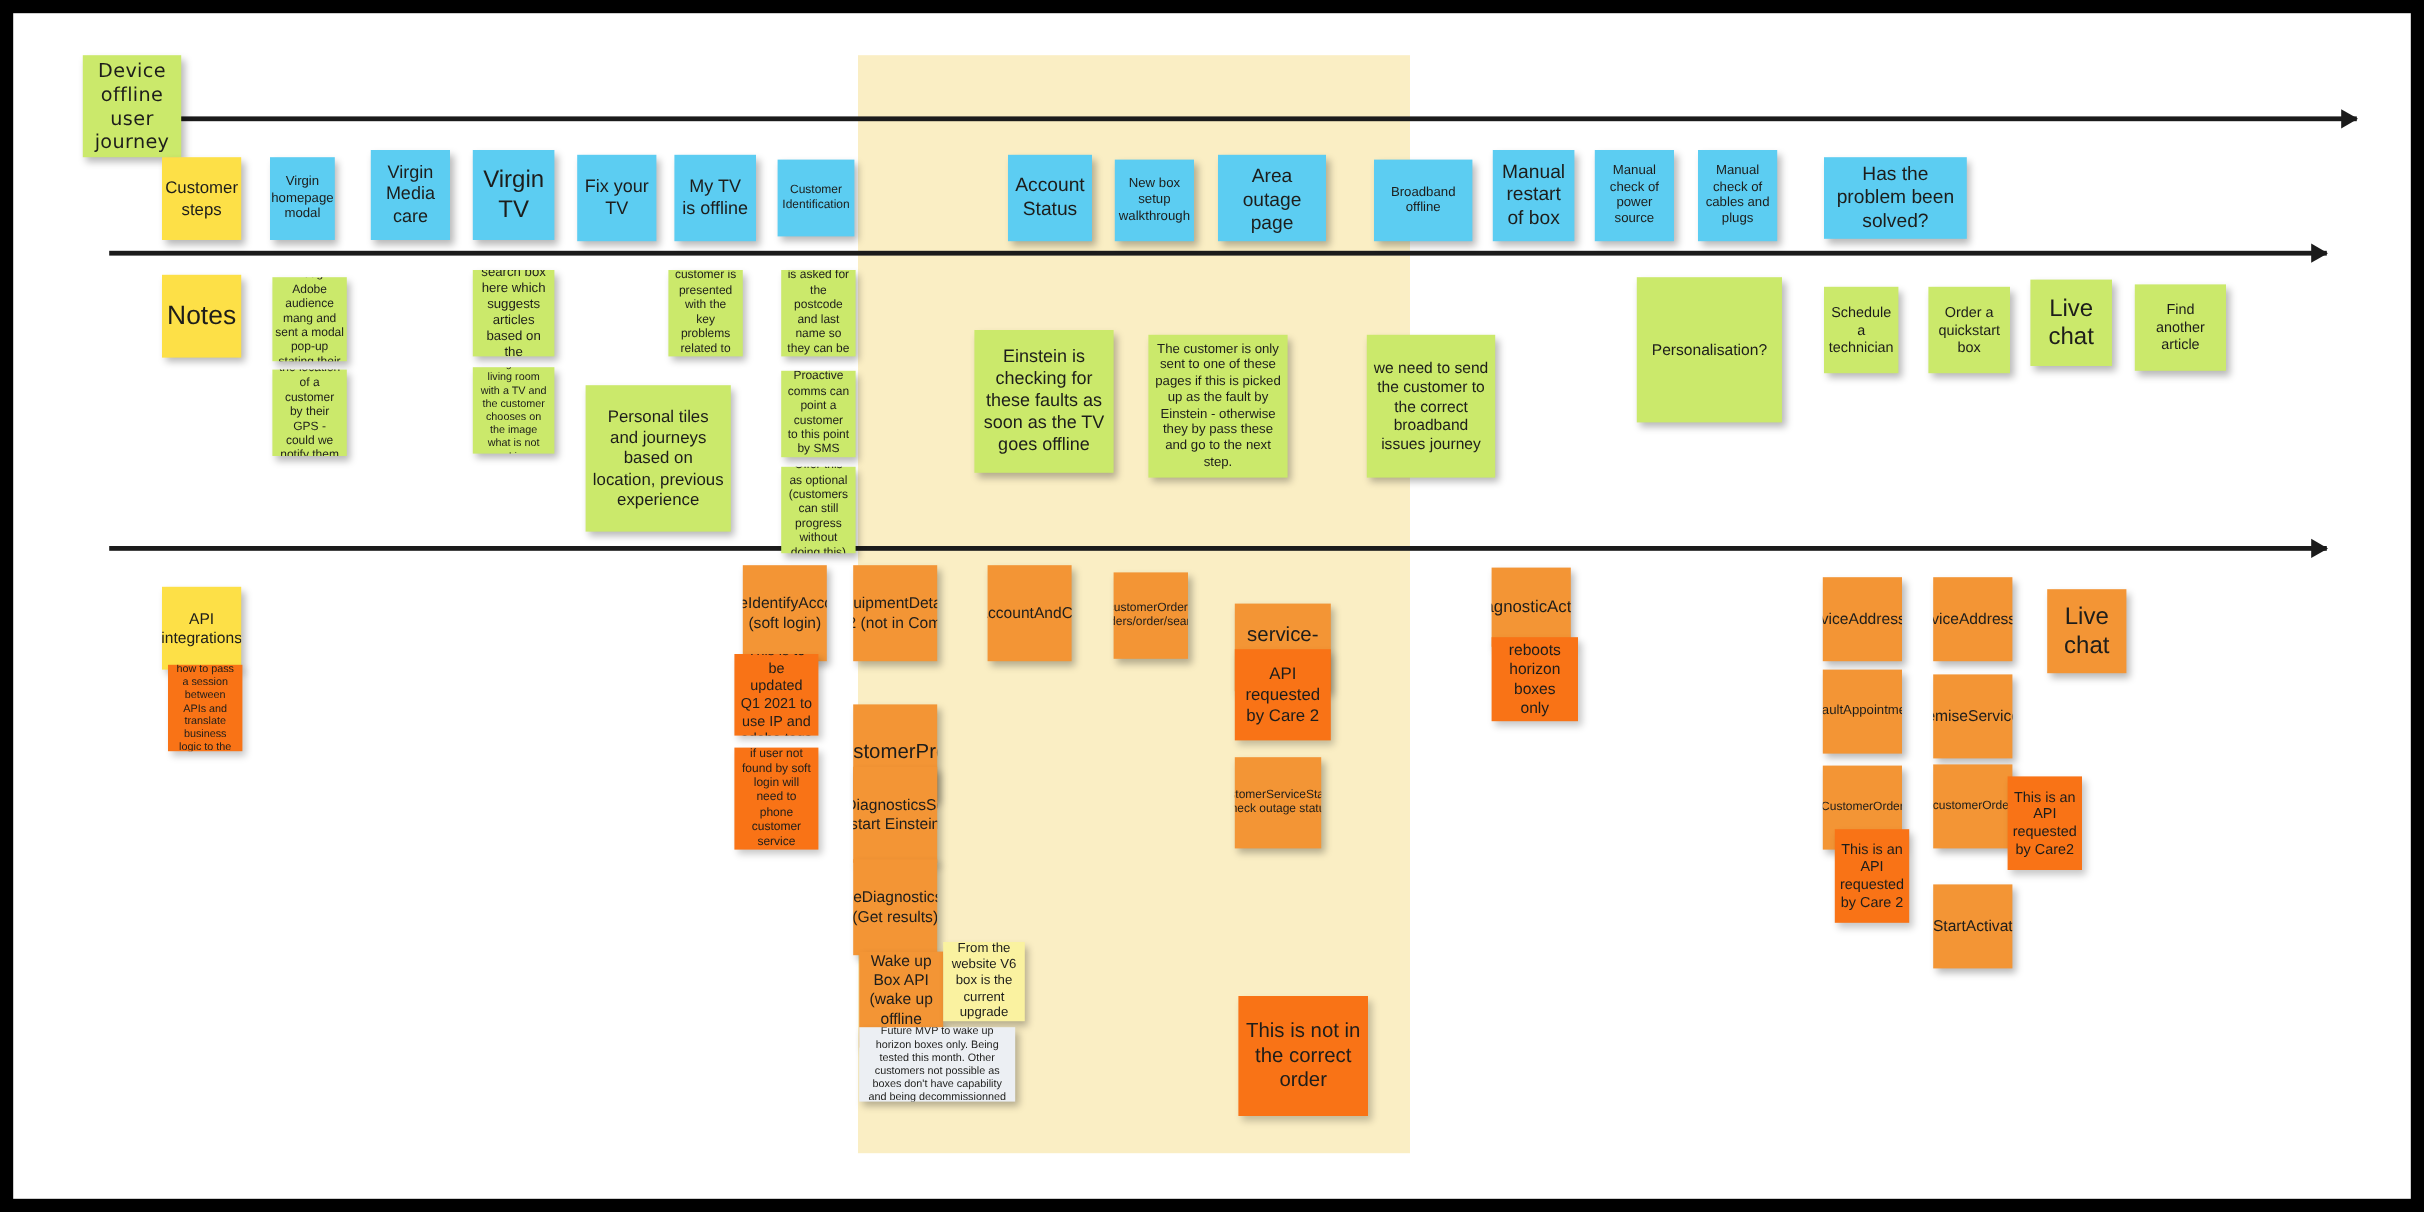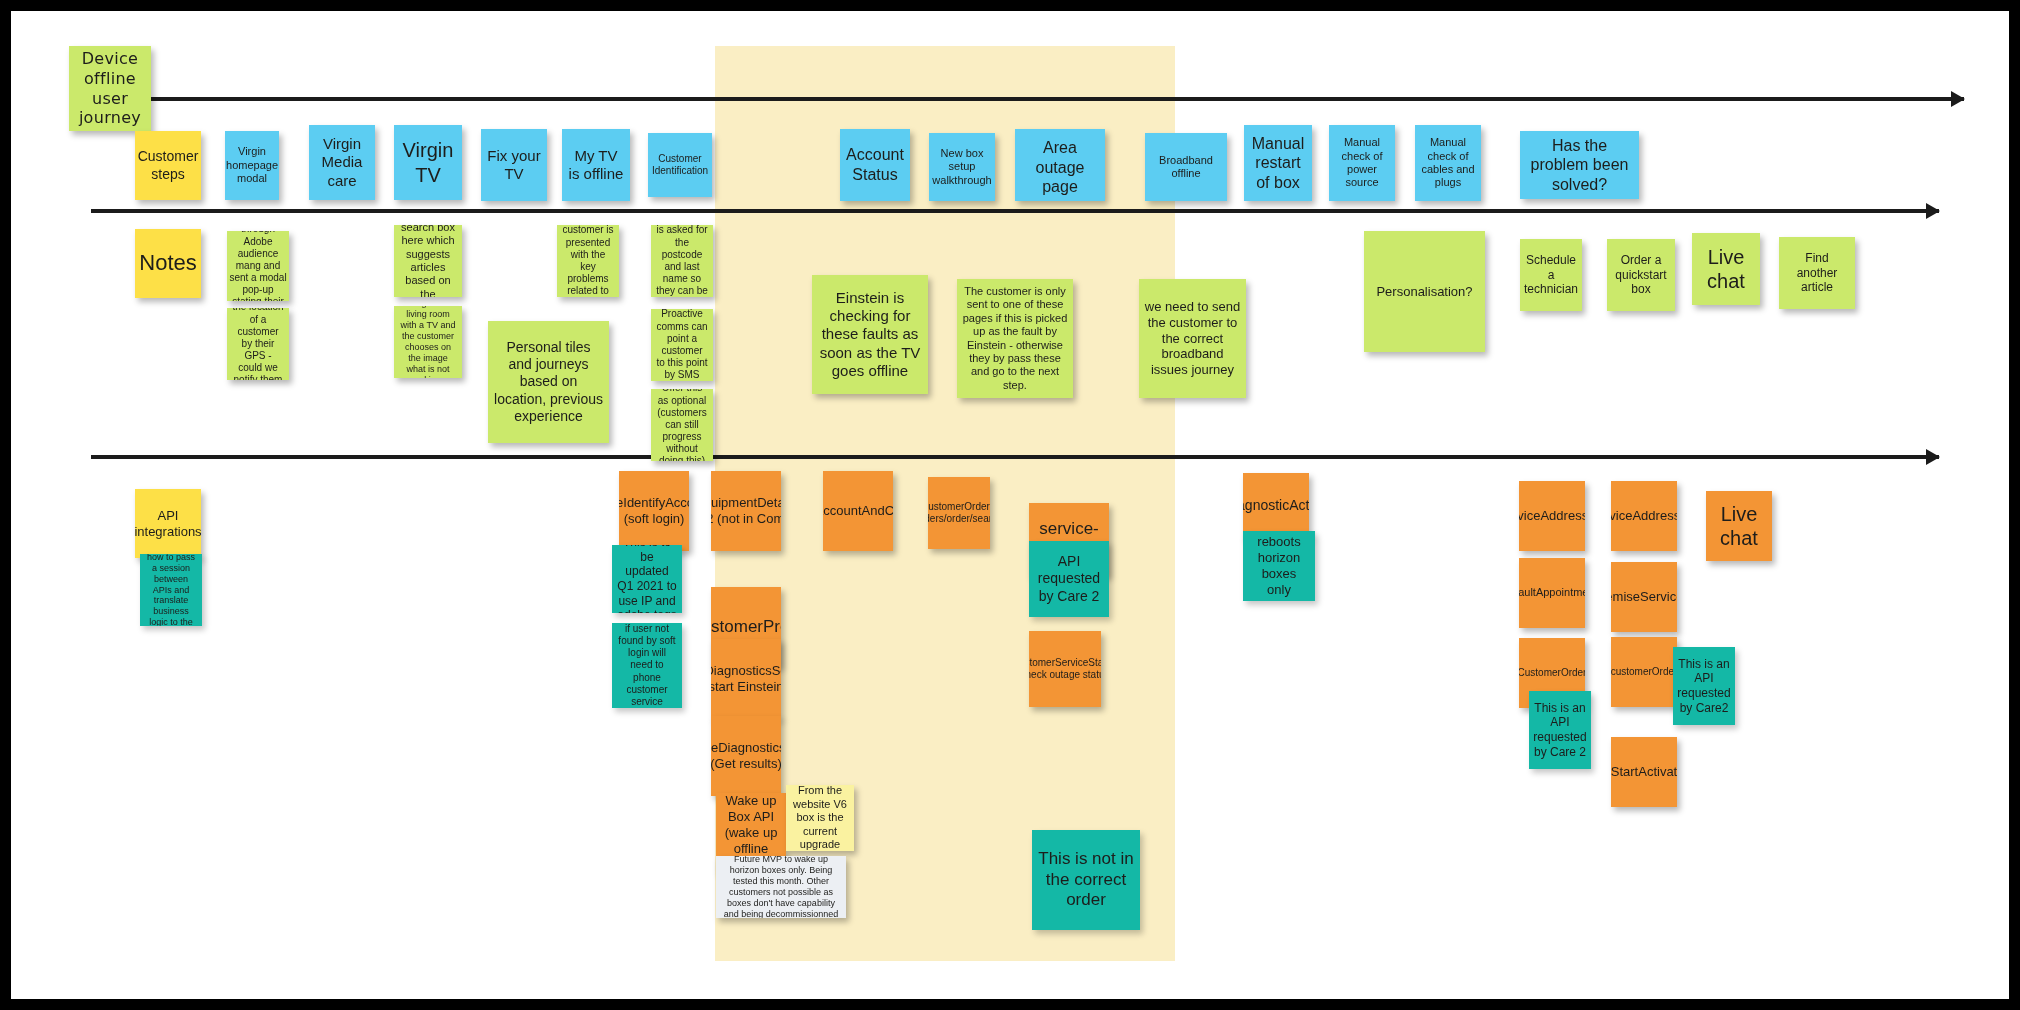--- a/index.html
+++ b/index.html
@@ -53,21 +53,21 @@
     line-height:1.22;
     padding:4px 5px;
     box-shadow:3px 4px 6px rgba(0,0,0,0.28);
     word-wrap:break-word;
     overflow:hidden;
   }
   .green{background:#cbe96b;}
   .blue{background:#5ccdf2;}
   .pink{background:#fde047;}
   .orange{background:#f39535;}
-  .white{background:#14b8a6;box-shadow:3px 4px 6px rgba(0,0,0,0.22);}
+  .white{background:#f97316;box-shadow:3px 4px 6px rgba(0,0,0,0.22);}
   .yellow{background:#faf2a0;}
   .grey{background:#eceff3;}
   .handwrite{
     font-family:"DejaVu Sans", sans-serif;
     letter-spacing:.3px;
     margin-left:28px;
   }
   .t10{font-size:10px;}
   .t11{font-size:11px;}
   .t12{font-size:12px;}

